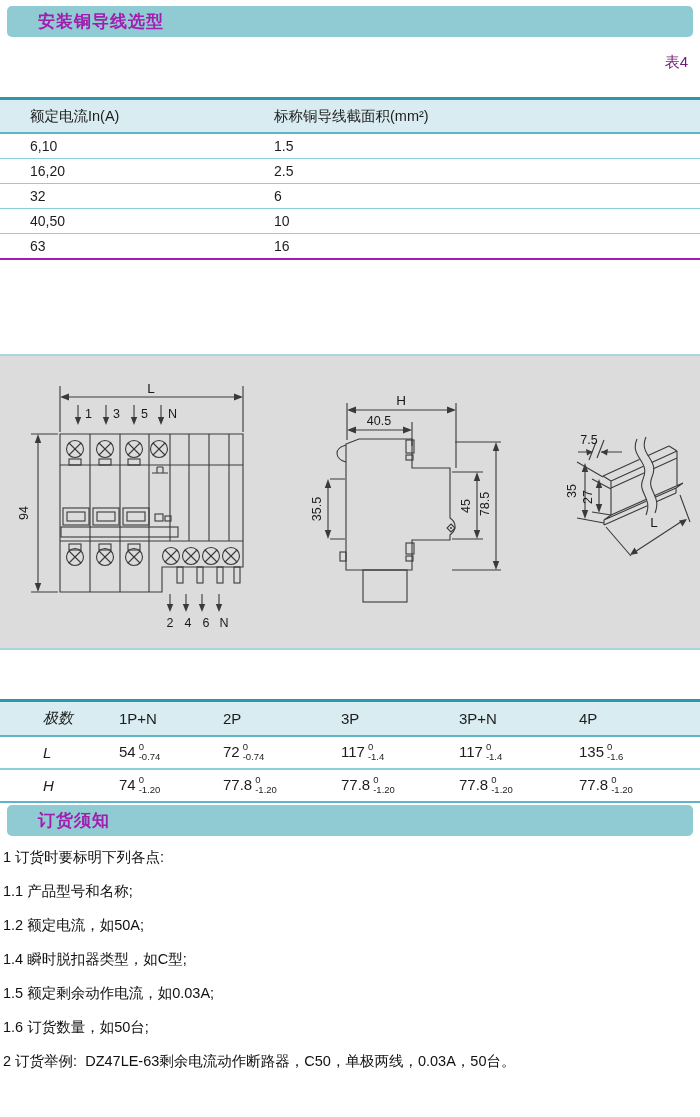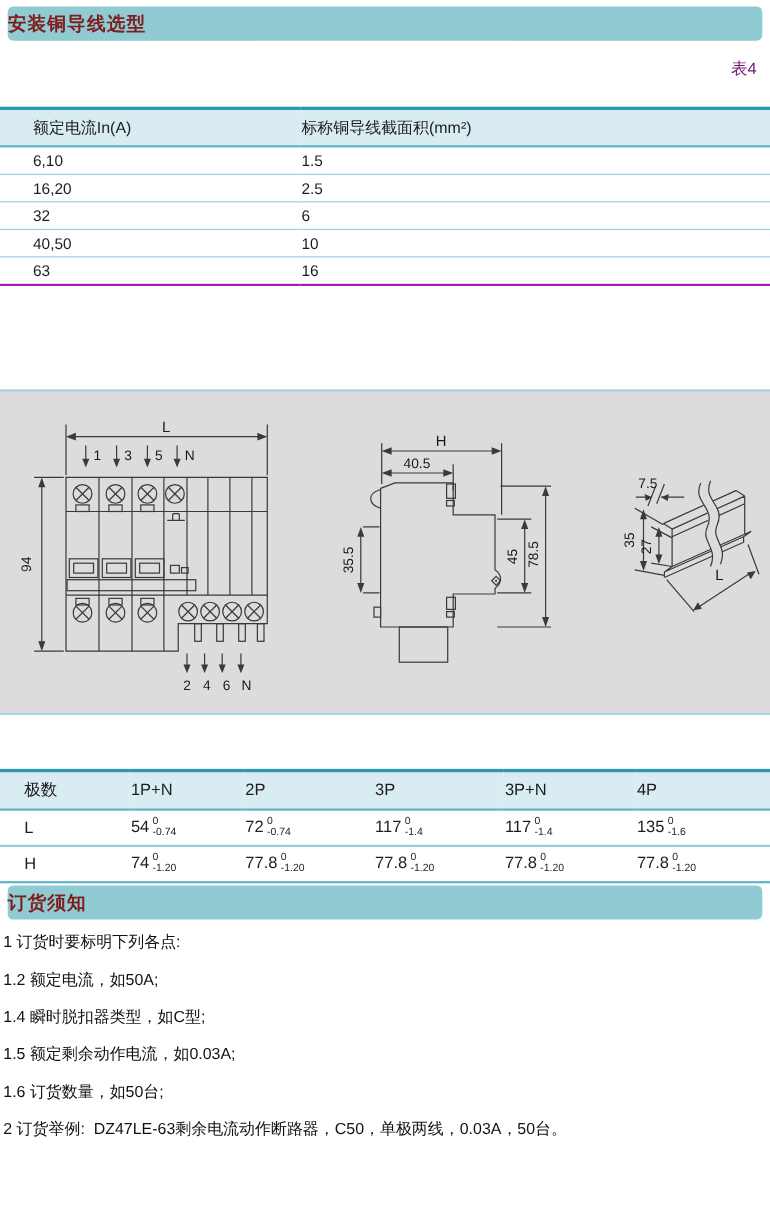--- a/index.html
+++ b/index.html
@@ -4,22 +4,22 @@
 <style>
   html,body{margin:0;padding:0;background:#ffffff;}
   .page{
     position:relative;width:700px;height:1117px;background:#fff;overflow:hidden;
     font-family:"Liberation Sans","DejaVu Sans",sans-serif;color:#1d1d1d;
   }
   
   .bar{
     position:absolute;left:7px;right:7px;height:31px;
     background:#90cbd3;border-radius:5px;
-    color:#7f1d1d;font-size:17px;line-height:31px;
-    padding-left:0;box-sizing:border-box;letter-spacing:1px;font-weight:bold;
+    color:#a21caf;font-size:17px;line-height:31px;
+    padding-left:31px;box-sizing:border-box;letter-spacing:1px;font-weight:bold;
   }
   #bar-wire{top:6px}
   #bar-dims{top:290px}
   #bar-order{top:805px}
   .table-tag{position:absolute;top:53px;right:12px;font-size:15px;color:#701a75;}
   
   table{border-collapse:collapse;table-layout:fixed;margin-top:19px;}
   .wire-table{position:absolute;top:78px;left:0;width:700px;}
   .wire-table th{
     background:#d9ecf1;height:30px;font-weight:normal;text-align:left;font-size:14.5px;
@@ -28,21 +28,21 @@
   .wire-table td{height:22px;font-size:14px;border-bottom:1.5px solid #8fccdd;}
   .wire-table tr.last td{border-bottom:2px solid #a21caf;}
   .wire-table th.c1,.wire-table td.c1{padding-left:30px;}
   .dims-table{position:absolute;top:680px;left:0;width:700px;}
   .dims-table th{
     background:#d9ecf1;height:31px;font-weight:normal;text-align:left;font-size:15px;
     border-top:3px solid #2d97ad;border-bottom:2px solid #5eb4c8;
   }
   .dims-table td{height:29px;font-size:15px;border-bottom:2px solid #8fccdd;}
   .dims-table tr.last td{border-bottom:2px solid #5eb4c8;}
-  .dims-table .c1{padding-left:22px;}
+  .dims-table .c1{padding-left:43px;font-style:italic;}
   .tol{
     display:inline-flex;flex-direction:column;align-items:flex-start;
     font-size:9.5px;line-height:9.5px;margin-left:3px;vertical-align:middle;
     transform:translateY(-1px);
   }
   
   .drawing{
     position:absolute;top:354px;left:0;width:700px;height:292px;background:#dcdcdc;
     border-top:2px solid #a9d6de;border-bottom:2px solid #a9d6de;
   }
@@ -328,20 +328,21 @@
               <span>0</span>
               <span>-1.20</span>
             </span></td>
       </tr>
     </tbody>
   </table>
 
   <div class="bar" id="bar-order">订货须知</div>
   <div class="order-lines">
     <div class="order-line">1 订货时要标明下列各点:</div>
+    <div class="order-line">1.1 产品型号和名称;</div>
     <div class="order-line">1.2 额定电流，如50A;</div>
     <div class="order-line">1.4 瞬时脱扣器类型，如C型;</div>
     <div class="order-line">1.5 额定剩余动作电流，如0.03A;</div>
     <div class="order-line">1.6 订货数量，如50台;</div>
     <div class="order-line">2 订货举例:  DZ47LE-63剩余电流动作断路器，C50，单极两线，0.03A，50台。</div>
   </div>
 
 </div>
 
 </body></html>

